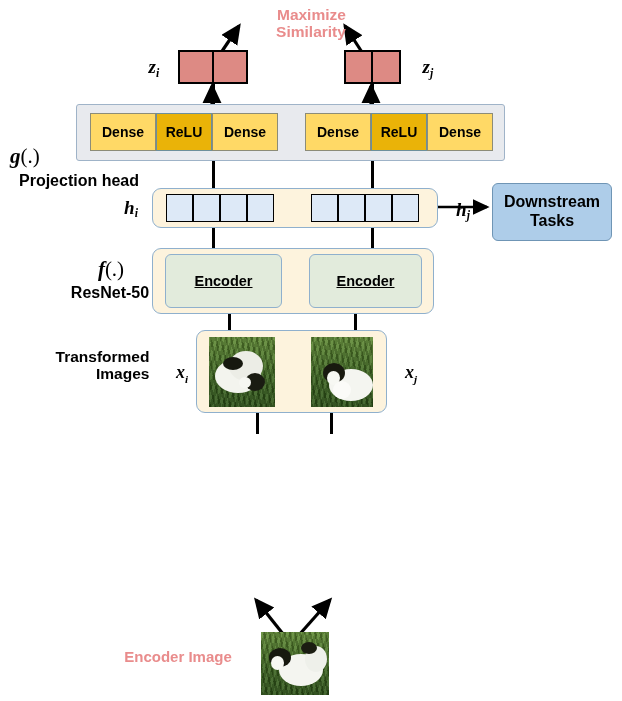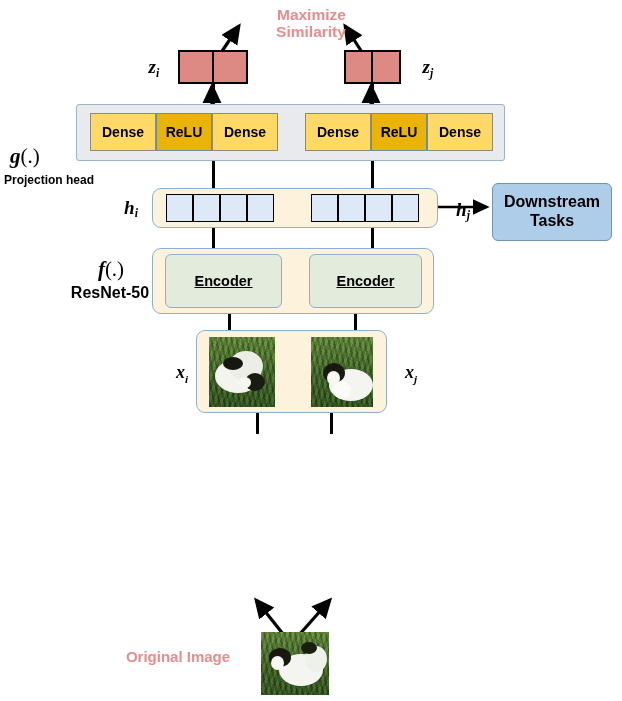--- a/index.html
+++ b/index.html
@@ -143,21 +143,21 @@
   <div class="cell dense" style="left:212px;top:113px;width:66px;height:38px;font-size:14px;">Dense</div>
 
   <div class="cell dense" style="left:305px;top:113px;width:66px;height:38px;font-size:14px;">Dense</div>
   <div class="cell relu" style="left:371px;top:113px;width:56px;height:38px;font-size:14px;">ReLU</div>
   <div class="cell dense" style="left:427px;top:113px;width:66px;height:38px;font-size:14px;">Dense</div>
 
   <div class="math" style="left:10px;top:143px;width:62px;height:26px;font-size:21px;justify-content:flex-start;">
       <span>g</span>
       <span class="paren">(.)</span>
     </div>
-  <div class="lbl" style="left:4px;top:170px;width:146px;height:22px;font-size:12px;justify-content:flex-start;">Projection head</div>
+  <div class="lbl" style="left:19px;top:170px;width:146px;height:22px;font-size:16px;justify-content:flex-start;">Projection head</div>
 
   <div class="abs cream-band" style="left:152px;top:188px;width:286px;height:40px;"></div>
 
   <div class="cell hcell" style="left:166px;top:194px;width:27px;height:28px;"></div>
   <div class="cell hcell" style="left:193px;top:194px;width:27px;height:28px;"></div>
   <div class="cell hcell" style="left:220px;top:194px;width:27px;height:28px;"></div>
   <div class="cell hcell" style="left:247px;top:194px;width:27px;height:28px;"></div>
 
   <div class="cell hcell" style="left:311px;top:194px;width:27px;height:28px;"></div>
   <div class="cell hcell" style="left:338px;top:194px;width:27px;height:28px;"></div>
@@ -198,34 +198,36 @@
   </div>
 
   <div class="photo" style="left:311px;top:337px;width:62px;height:70px;">
     <div class="grass"></div>
     <div class="blob" style="left:18px;top:32px;width:44px;height:32px;background:#f4f5f0;filter:blur(.4px);"></div>
     <div class="blob" style="left:12px;top:26px;width:22px;height:20px;background:#18190f;filter:blur(.5px);"></div>
     <div class="blob" style="left:16px;top:34px;width:13px;height:14px;background:#f7f8f3;filter:blur(.5px);"></div>
     <div class="blob" style="left:22px;top:44px;width:18px;height:18px;background:#fbfbf8;filter:blur(.5px);"></div>
   </div>
 
+  <div class="lbl" style="left:40px;top:342px;width:125px;height:46px;font-size:15.5px;">Transformed
+Images</div>
   <div class="math" style="left:166px;top:358px;width:32px;height:28px;font-size:18px;">
       <span>x</span>
       <span class="sub">i</span>
     </div>
   <div class="math" style="left:395px;top:358px;width:32px;height:28px;font-size:18px;">
       <span>x</span>
       <span class="sub">j</span>
     </div>
 
 
   <div class="photo" style="left:261px;top:632px;width:68px;height:63px;">
     <div class="grass"></div>
     <div class="blob" style="left:18px;top:22px;width:44px;height:32px;background:#f4f5f0;filter:blur(.4px);"></div>
     <div class="blob" style="left:44px;top:14px;width:22px;height:26px;background:#eef0ea;filter:blur(.6px);"></div>
     <div class="blob" style="left:8px;top:16px;width:22px;height:19px;background:#17190f;filter:blur(.5px);"></div>
     <div class="blob" style="left:10px;top:24px;width:13px;height:14px;background:#f7f8f3;filter:blur(.5px);"></div>
     <div class="blob" style="left:40px;top:10px;width:16px;height:12px;background:#1b1d12;filter:blur(.7px);"></div>
   </div>
 
-  <div class="lbl lbl-pink" style="left:108px;top:645px;width:140px;height:24px;font-size:15px;">Original Image</div>
+  <div class="lbl lbl-pink" style="left:108px;top:645px;width:140px;height:24px;font-size:15px;">Encoder Image</div>
 
 </div>
 
 </body></html>

